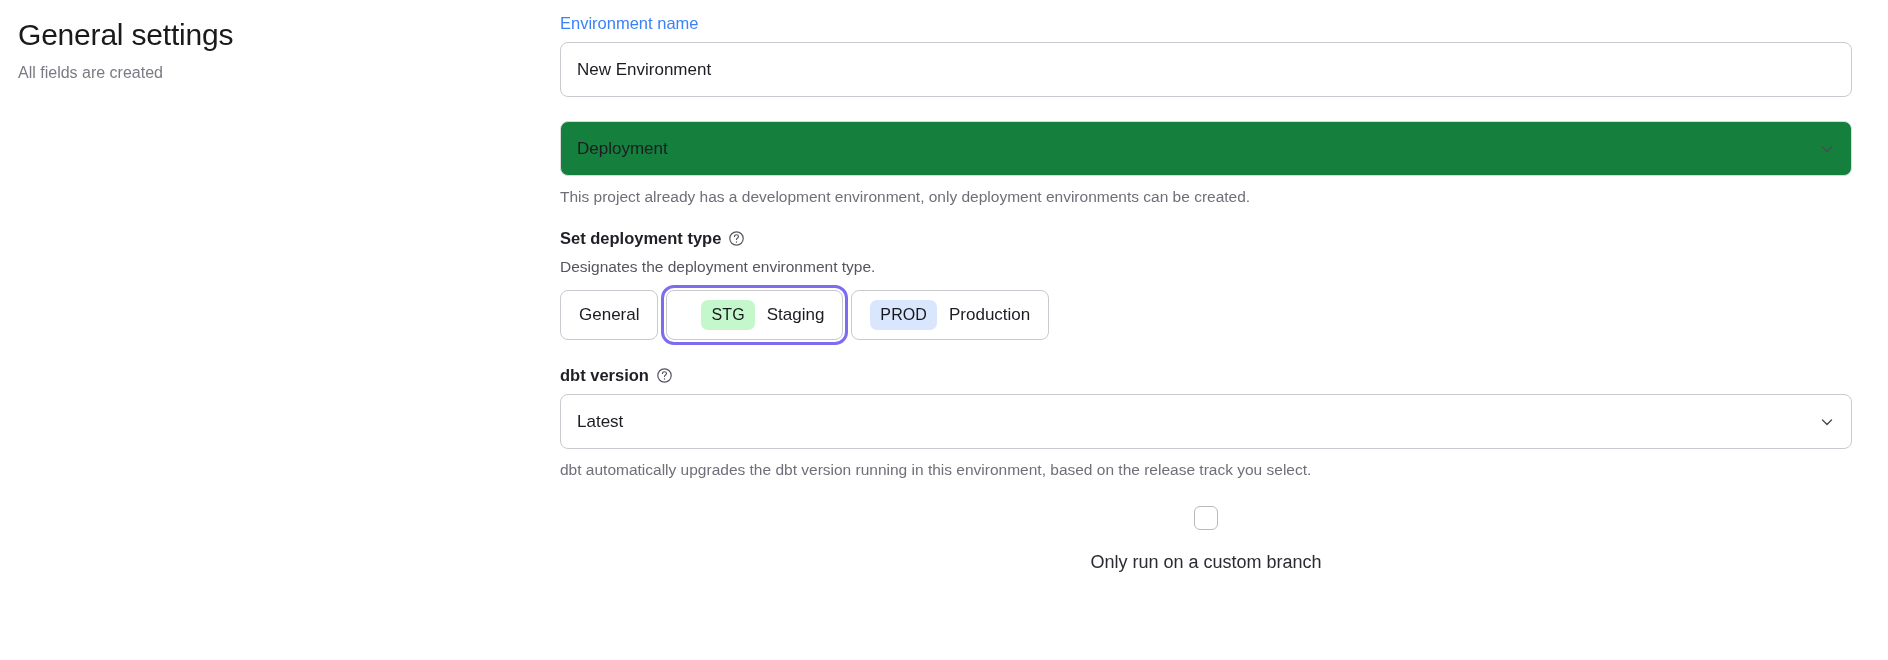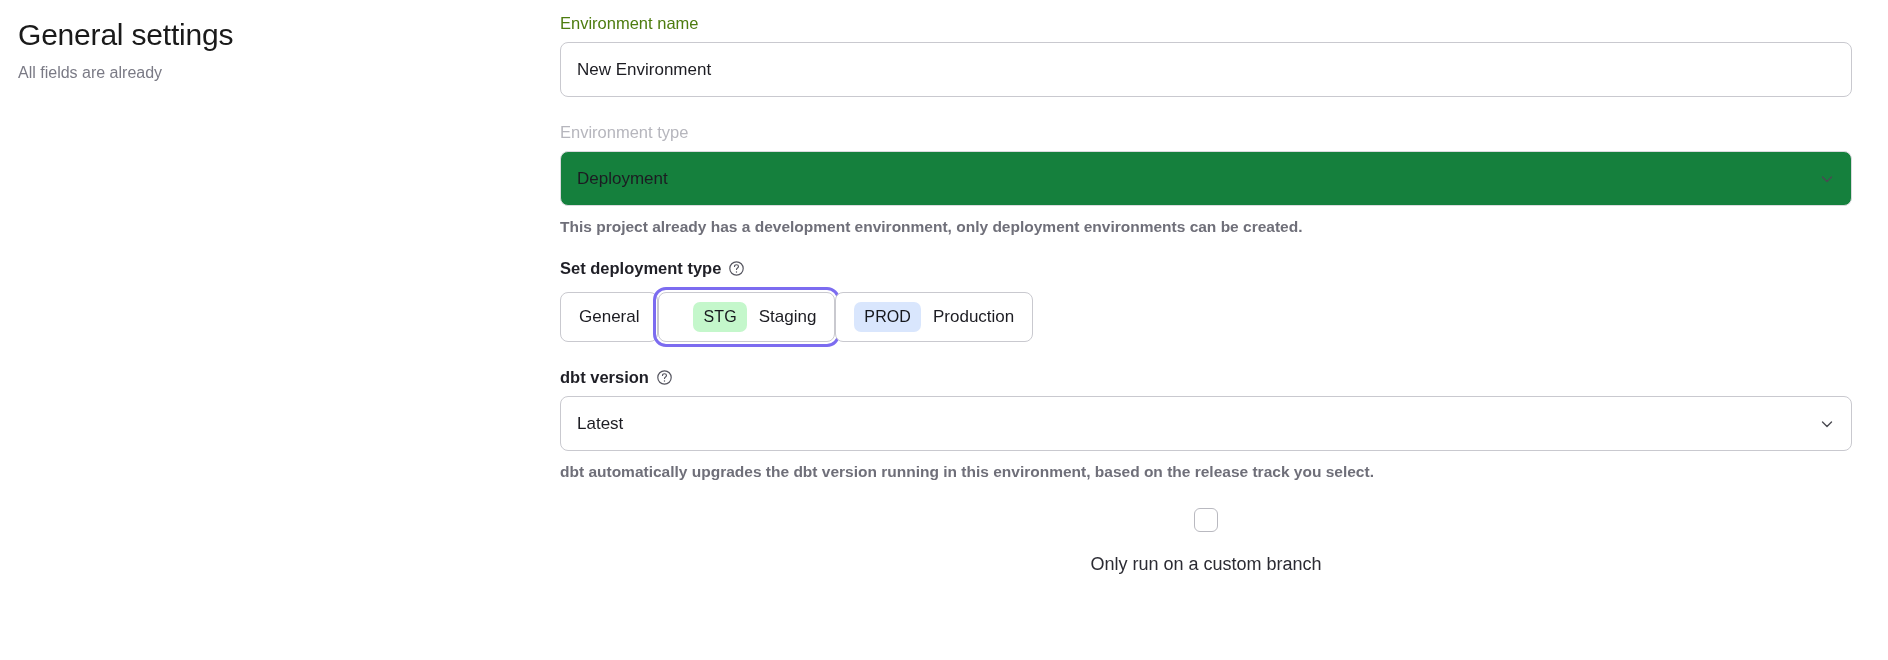--- a/index.html
+++ b/index.html
@@ -47,21 +47,21 @@
   .form-col {
     position: absolute;
     left: 560px;
     top: 12px;
     width: 1292px;
   }
 
   .field-label {
     font-size: 16.5px;
     line-height: 22px;
-    color: #4d7c0f;
+    color: #3b82f6;
     margin-bottom: 8px;
   }
   .field-label.muted { color: #b6b6bd; }
   .field-label.strong { font-weight: 700; color: #1f1f26; }
 
   .label-row {
     display: flex;
     align-items: center;
     gap: 7px;
   }
@@ -105,33 +105,33 @@
     align-items: center;
     justify-content: center;
   }
   .chevron svg { display: block; }
 
   .helper-text {
     font-size: 15.5px;
     line-height: 21px;
     color: #6f6f79;
     margin-top: 10px;
-    font-weight: bold;
   }
   .sub-text {
     font-size: 15.5px;
     line-height: 21px;
     color: #55555f;
     margin-top: 7px;
   }
 
   
   .seg-group {
     display: flex;
     align-items: center;
+    gap: 8px;
     margin-top: 13px;
   }
   .seg-btn {
     height: 50px;
     border: 1px solid #c9c9cf;
     border-radius: 8px;
     background: #ffffff;
     display: flex;
     align-items: center;
     gap: 12px;
@@ -187,36 +187,35 @@
   .spacer-20 { height: 20px; }
   .spacer-24 { height: 24px; }
 </style>
 </head>
 <body>
 
 <div class="page">
 
   <div class="left-col">
     <div class="page-title">General settings</div>
-    <div class="page-subtitle">All fields are already</div>
+    <div class="page-subtitle">All fields are created</div>
   </div>
 
   <div class="form-col">
 
     <div>
       <div class="field-label">Environment name</div>
       <div class="control">
         <span class="value">New Environment</span>
       </div>
     </div>
 
     <div class="spacer-24"></div>
 
     <div>
-      <div class="field-label muted">Environment type</div>
       <div class="control disabled">
         <span class="value">Deployment</span>
         <span class="chevron">
           <svg viewBox="0 0 16 16" width="16" height="16" fill="none" stroke="currentColor" stroke-width="1.4" stroke-linecap="round" stroke-linejoin="round">
               <path d="M3.5 6 L8 10.5 L12.5 6"></path>
             </svg>
         </span>
       </div>
       <div class="helper-text">This project already has a development environment, only deployment environments can be created.</div>
     </div>
@@ -227,20 +226,21 @@
       <div class="label-row">
         <span class="field-label strong" style="margin-bottom:0">Set deployment type</span>
         <span class="help-icon">
           <svg viewBox="0 0 18 18" width="17" height="17" fill="none" stroke="currentColor" stroke-width="1.25">
               <circle cx="9" cy="9" r="7.1"></circle>
               <path d="M6.9 6.9c0-1.1.95-1.9 2.1-1.9s2.1.8 2.1 1.85c0 1.55-2.1 1.5-2.1 3.15" stroke-linecap="round"></path>
               <circle cx="9" cy="12.7" r="0.75" fill="currentColor" stroke="none"></circle>
             </svg>
         </span>
       </div>
+      <div class="sub-text">Designates the deployment environment type.</div>
 
       <div class="seg-group">
 
         <button class="seg-btn">
           <span>General</span>
         </button>
 
         <button class="seg-btn focused">
           <span class="badge stg">STG</span>
           <span>Staging</span>

